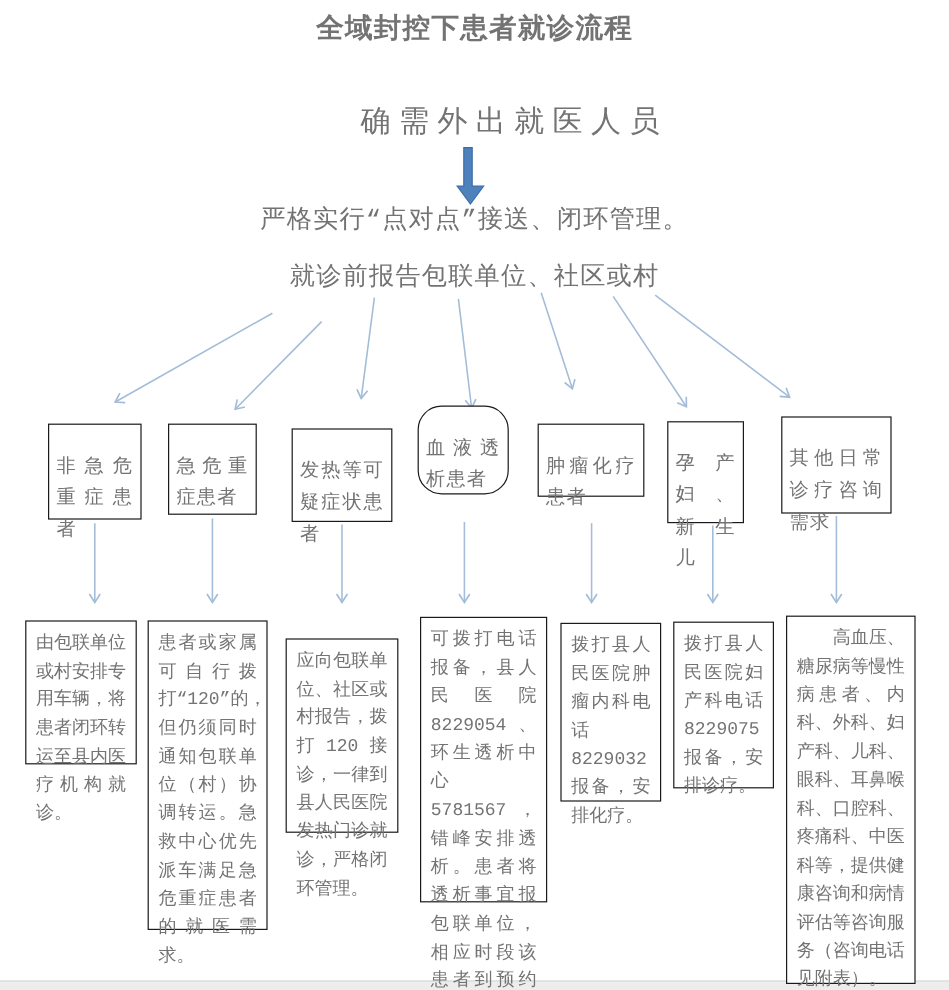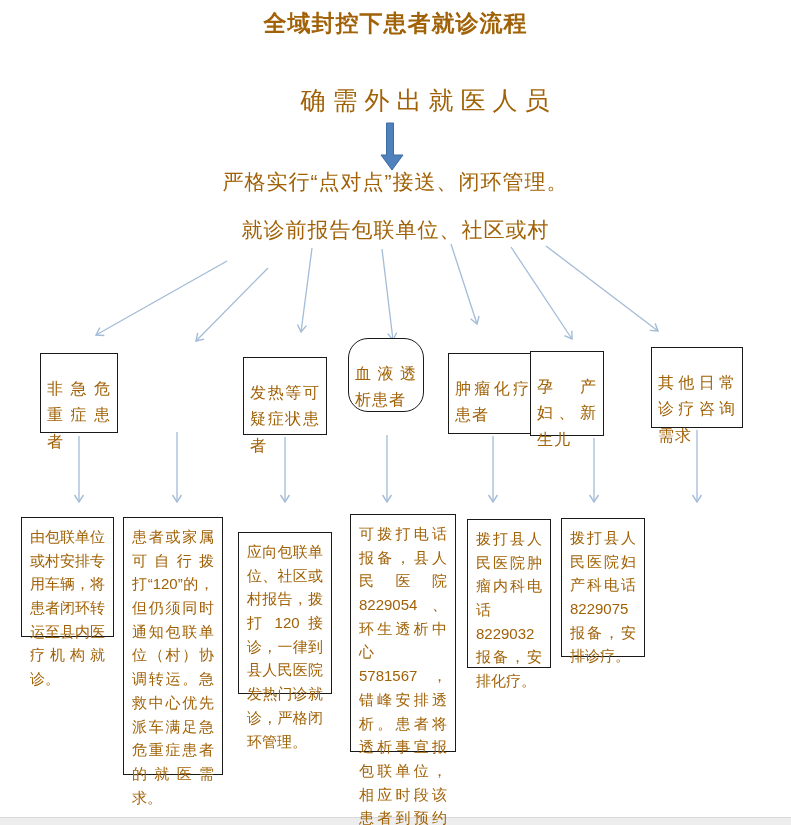--- a/index.html
+++ b/index.html
@@ -1,17 +1,17 @@
 <!DOCTYPE html>
 <html><head>
 <meta charset="utf-8">
 <style>
   html,body{margin:0;padding:0;background:#ffffff;}
   #page{position:relative;width:791px;height:825px;background:#ffffff;overflow:hidden;
-        font-family:Liberation Sans, sans-serif;color:#a16207;}
+        font-family:Liberation Mono, monospace;color:#737373;}
   .centered{position:absolute;left:0;right:0;text-align:center;}
   #title{top:8px;font-size:23px;font-weight:bold;letter-spacing:1px;}
   #start-node{top:84px;font-size:25px;letter-spacing:7px;margin-left:66px;}
   #policy1{top:168px;font-size:21px;letter-spacing:1px;}
   #policy2{top:216px;font-size:21px;letter-spacing:1px;}
   svg#connectors{position:absolute;left:0;top:0;z-index:1;pointer-events:none;}
   .cat-box{position:absolute;box-sizing:border-box;border:1px solid #1a1a1a;background:#ffffff;
            z-index:2;font-size:16px;line-height:1.65;letter-spacing:1px;padding:22px 6px;
            text-align:justify;text-justify:inter-character;}
   .det-box{position:absolute;box-sizing:border-box;border:1px solid #1a1a1a;background:#ffffff;
@@ -54,27 +54,29 @@
     <line x1="79" y1="436" x2="79" y2="502" stroke="#a3bcd7" stroke-width="1.3" marker-end="url(#ah)"></line>
     <line x1="177" y1="432" x2="177" y2="502" stroke="#a3bcd7" stroke-width="1.3" marker-end="url(#ah)"></line>
     <line x1="285" y1="437" x2="285" y2="502" stroke="#a3bcd7" stroke-width="1.3" marker-end="url(#ah)"></line>
     <line x1="387" y1="435" x2="387" y2="502" stroke="#a3bcd7" stroke-width="1.3" marker-end="url(#ah)"></line>
     <line x1="493" y1="436" x2="493" y2="502" stroke="#a3bcd7" stroke-width="1.3" marker-end="url(#ah)"></line>
     <line x1="594" y1="438" x2="594" y2="502" stroke="#a3bcd7" stroke-width="1.3" marker-end="url(#ah)"></line>
     <line x1="697" y1="430" x2="697" y2="502" stroke="#a3bcd7" stroke-width="1.3" marker-end="url(#ah)"></line>
   </svg>
 
   <div class="cat-box" style="left:40px;top:353px;width:78px;height:80px;">非急危重症患者</div>
+  <div class="cat-box" style="left:140px;top:353px;width:74px;height:76px;">急危重症患者</div>
   <div class="cat-box" style="left:243px;top:357px;width:84px;height:78px;">发热等可疑症状患者</div>
   <div class="cat-box" style="left:348px;top:338px;width:76px;height:74px;border-radius:20px;">血液透析患者</div>
-  <div class="cat-box" style="left:448px;top:353px;width:89px;height:81px;">肿瘤化疗患者</div>
-  <div class="cat-box" style="left:530px;top:351px;width:74px;height:85px;">孕产妇、新生儿</div>
+  <div class="cat-box" style="left:448px;top:353px;width:89px;height:61px;">肿瘤化疗患者</div>
+  <div class="cat-box" style="left:556px;top:351px;width:64px;height:85px;">孕产妇、新生儿</div>
   <div class="cat-box" style="left:651px;top:347px;width:92px;height:81px;">其他日常诊疗咨询需求</div>
 
   <div class="det-box" style="left:21px;top:517px;width:93px;height:120px;">由包联单位或村安排专用车辆，将患者闭环转运至县内医疗机构就诊。</div>
   <div class="det-box" style="left:123px;top:517px;width:100px;height:258px;">患者或家属可自行拨打“120”的，但仍须同时通知包联单位（村）协调转运。急救中心优先派车满足急危重症患者的就医需求。</div>
   <div class="det-box" style="left:238px;top:532px;width:94px;height:162px;">应向包联单位、社区或村报告，拨打 120 接诊，一律到县人民医院发热门诊就诊，严格闭环管理。</div>
   <div class="det-box" style="left:350px;top:514px;width:106px;height:238px;">可拨打电话报备，县人民医院 8229054、环生透析中心 5781567，错峰安排透析。患者将透析事宜报包联单位，相应时段该患者到预约医院进行透析。</div>
   <div class="det-box" style="left:467px;top:519px;width:84px;height:149px;">拨打县人民医院肿瘤内科电话 8229032 报备，安排化疗。</div>
   <div class="det-box" style="left:561px;top:518px;width:84px;height:139px;">拨打县人民医院妇产科电话 8229075 报备，安排诊疗。</div>
+  <div class="det-box indent" style="left:655px;top:513px;width:108px;height:307px;">高血压、糖尿病等慢性病患者、内科、外科、妇产科、儿科、眼科、耳鼻喉科、口腔科、疼痛科、中医科等，提供健康咨询和病情评估等咨询服务（咨询电话见附表）。</div>
 
   <div id="bottom-strip"></div>
 </div>
 
 </body></html>

